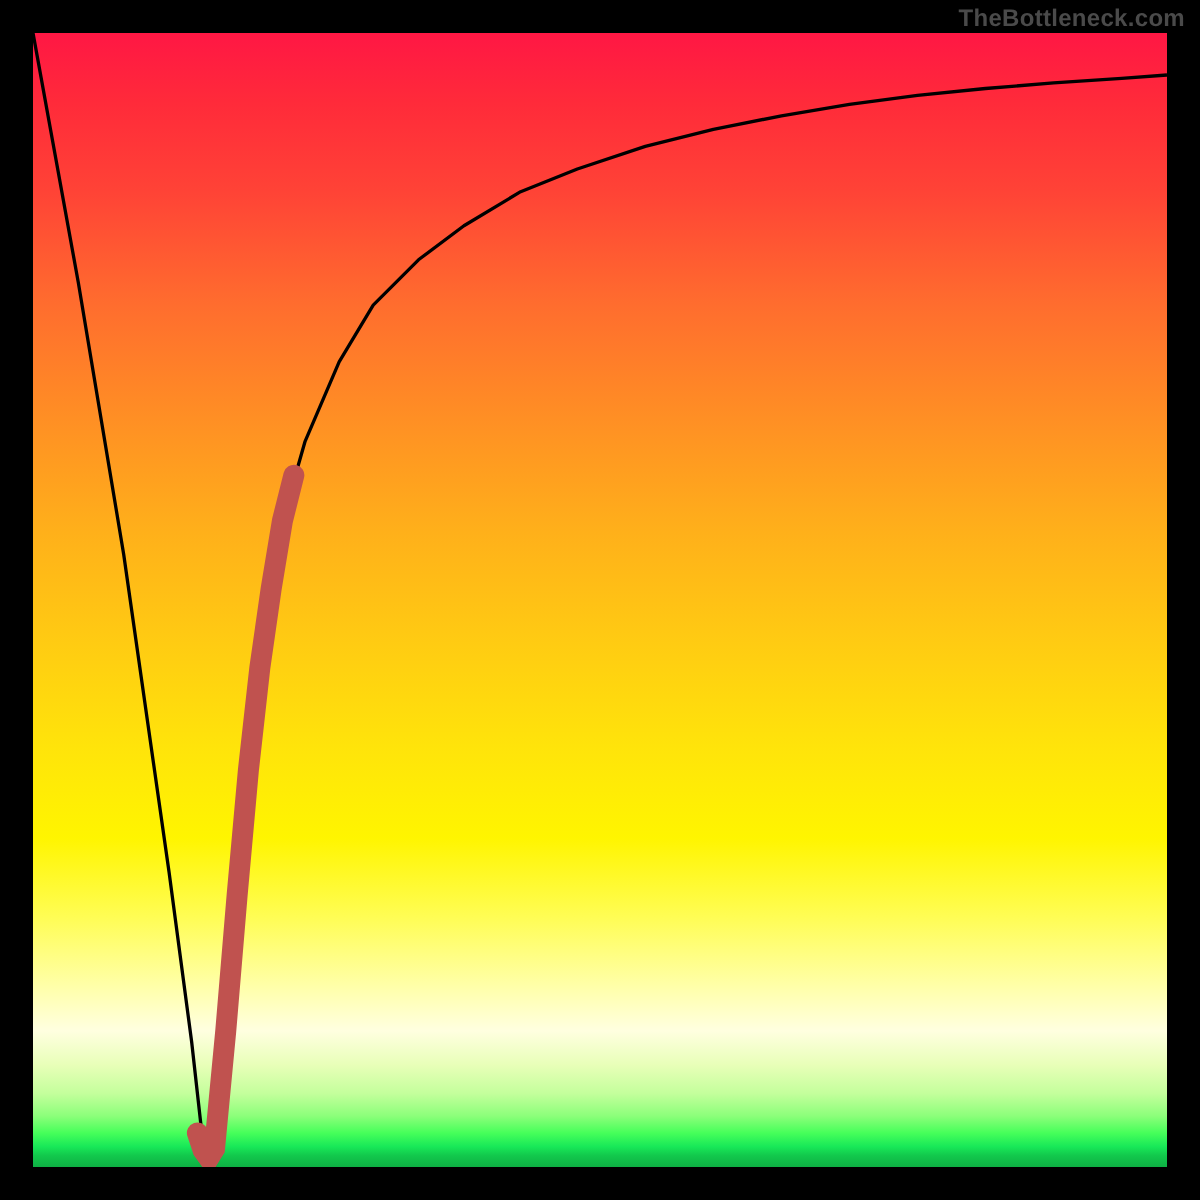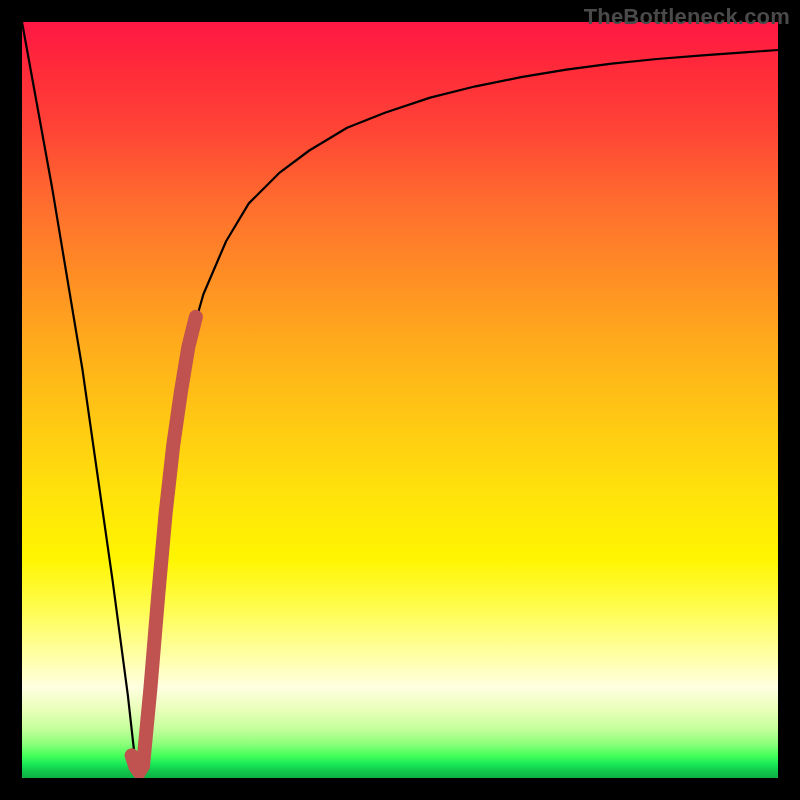--- a/index.html
+++ b/index.html
@@ -52,21 +52,21 @@
     top: 0;
     width: 756px;
     height: 756px;
   }
   .watermark {
     position: absolute;
     top: 4px;
     right: 10px;
     color: #4a4a4a;
     font-family: Arial, Helvetica, sans-serif;
-    font-size: 22px;
+    font-size: 16px;
     font-weight: 600;
     letter-spacing: 0.2px;
     user-select: none;
   }
 </style>
 </head>
 <body>
 
 <div class="frame">
   <div class="plot-area">

